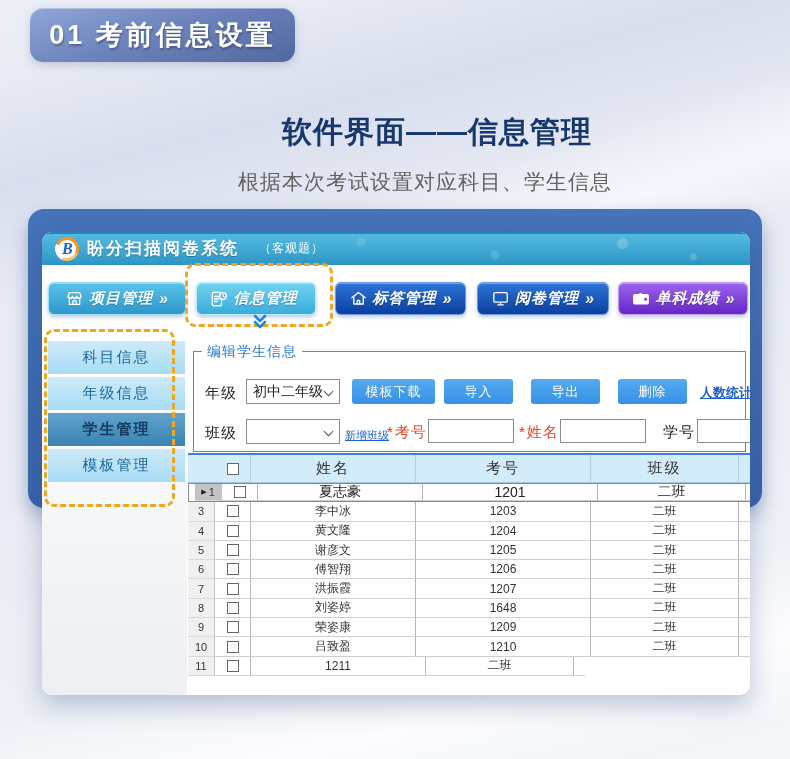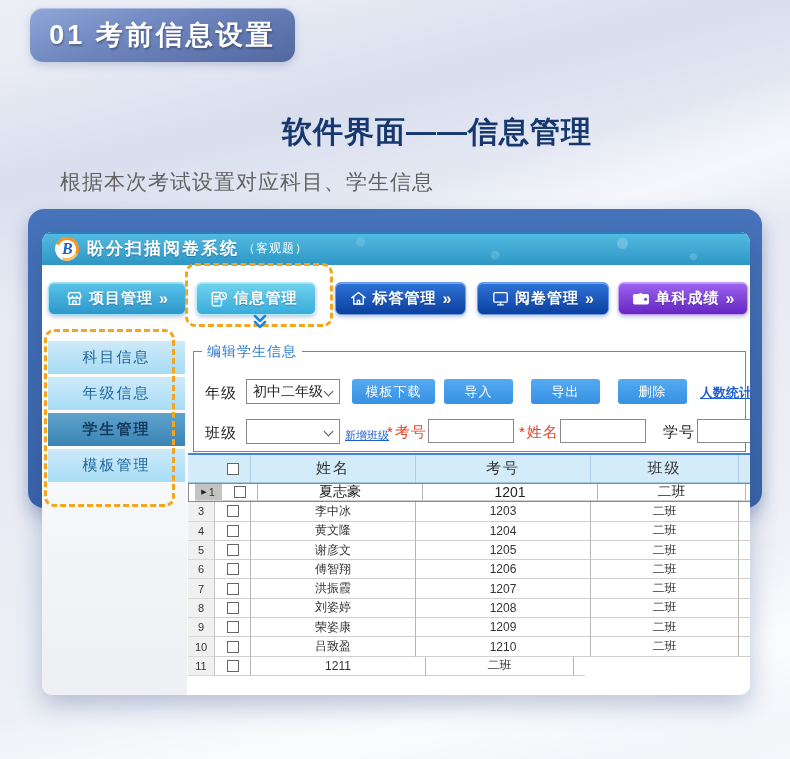--- a/index.html
+++ b/index.html
@@ -23,21 +23,21 @@
     color:#fff; font-size:27px; font-weight:bold; letter-spacing:3px;
     line-height:54px; text-align:center; text-shadow:1px 2px 2px rgba(0,0,0,.28);
     box-shadow:inset 0 1px 0 rgba(255,255,255,.35), 0 3px 8px rgba(70,90,140,.25);
   }
   .page-title {
     position:absolute; top:112px; left:0; width:100%; padding-left:84px;
     text-align:center; font-size:30px; font-weight:bold; color:#16386e; letter-spacing:1px;
   }
   .page-subtitle {
     position:absolute; top:168px; left:0; width:100%; padding-left:60px;
-    font-size:21px; color:#626262; letter-spacing:1px;
+    text-align:center; font-size:21px; color:#626262; letter-spacing:1px;
   }
 
   .frame {
     position:absolute; left:28px; top:209px; width:734px; height:299px;
     border-radius:16px; background:linear-gradient(180deg,#4673b9 0%,#3a63a8 100%);
     box-shadow:0 8px 18px rgba(46,75,140,.35);
   }
   .window {
     position:absolute; left:42px; top:232px; width:708px; height:463px;
     background:#fff; border-radius:10px; overflow:hidden;
@@ -58,29 +58,30 @@
   }
   .logo {
     width:24px; height:24px; margin-left:13px; border-radius:50%;
     background:#fff; border:3px solid #f7941d; border-bottom-color:#fbc066; border-left-color:transparent;
     transform:rotate(-20deg); display:flex; align-items:center; justify-content:center;
   }
   .logo i { font-style:italic; font-weight:bold; font-family:"Liberation Serif","DejaVu Serif",serif;
     color:#1b62c4; font-size:16px; transform:rotate(20deg); line-height:1; }
   .apptitle { color:#fff; font-size:17px; font-weight:bold; margin-left:8px; letter-spacing:2px;
     text-shadow:0 1px 1px rgba(0,40,80,.35); }
-  .apptitle-suffix { color:#fff; font-size:12px; margin-left:4px; letter-spacing:1px; }
+  .apptitle-suffix { color:#fff; font-size:12px; margin-left:20px; letter-spacing:1px; }
 
   
   .nav-btn {
     position:absolute; top:50px; height:33px; border-radius:6px; cursor:pointer;
     display:flex; align-items:center; justify-content:center; gap:5px;
     color:#fff; font-size:15px; font-weight:bold; letter-spacing:1px;
     font-family:inherit; text-shadow:0 1px 1px rgba(0,30,70,.3);
     box-shadow:0 2px 4px rgba(30,70,130,.3), inset 0 1px 0 rgba(255,255,255,.35);
+    font-style:italic;
   }
   .nb0 { left:6px;  width:138px; background:linear-gradient(180deg,#59c3e8,#2d97cc); border:1px solid #9fe2f5; }
   .nb1 { left:154px; width:120px; background:linear-gradient(180deg,#70d3ef,#39abdb); border:1px solid #b8ecfa; }
   .nb2 { left:293px; width:131px; background:linear-gradient(180deg,#2e74d8,#0b3f9e); border:1px solid #6a9ae8; }
   .nb3 { left:435px; width:132px; background:linear-gradient(180deg,#2e74d8,#0b3f9e); border:1px solid #6a9ae8; }
   .nb4 { left:576px; width:130px; background:linear-gradient(180deg,#9d64ee,#6526c4); border:1px solid #c49af5; }
   .nav-btn svg { display:block; }
   .arr { font-size:16px; font-weight:bold; margin-left:1px; }
 
   .hl { position:absolute; border:3px dashed #f2a51f; border-radius:10px; pointer-events:none; }
@@ -366,21 +367,21 @@
           <div class="c last"></div>
         </div>
         <div class="trow">
           <div class="c num">
             <span>8</span>
           </div>
           <div class="c cbc">
             <span class="cb"></span>
           </div>
           <div class="c name">刘姿婷</div>
-          <div class="c exam">1208</div>
+          <div class="c exam">1648</div>
           <div class="c clazz">二班</div>
           <div class="c last"></div>
         </div>
         <div class="trow">
           <div class="c num">
             <span>9</span>
           </div>
           <div class="c cbc">
             <span class="cb"></span>
           </div>

